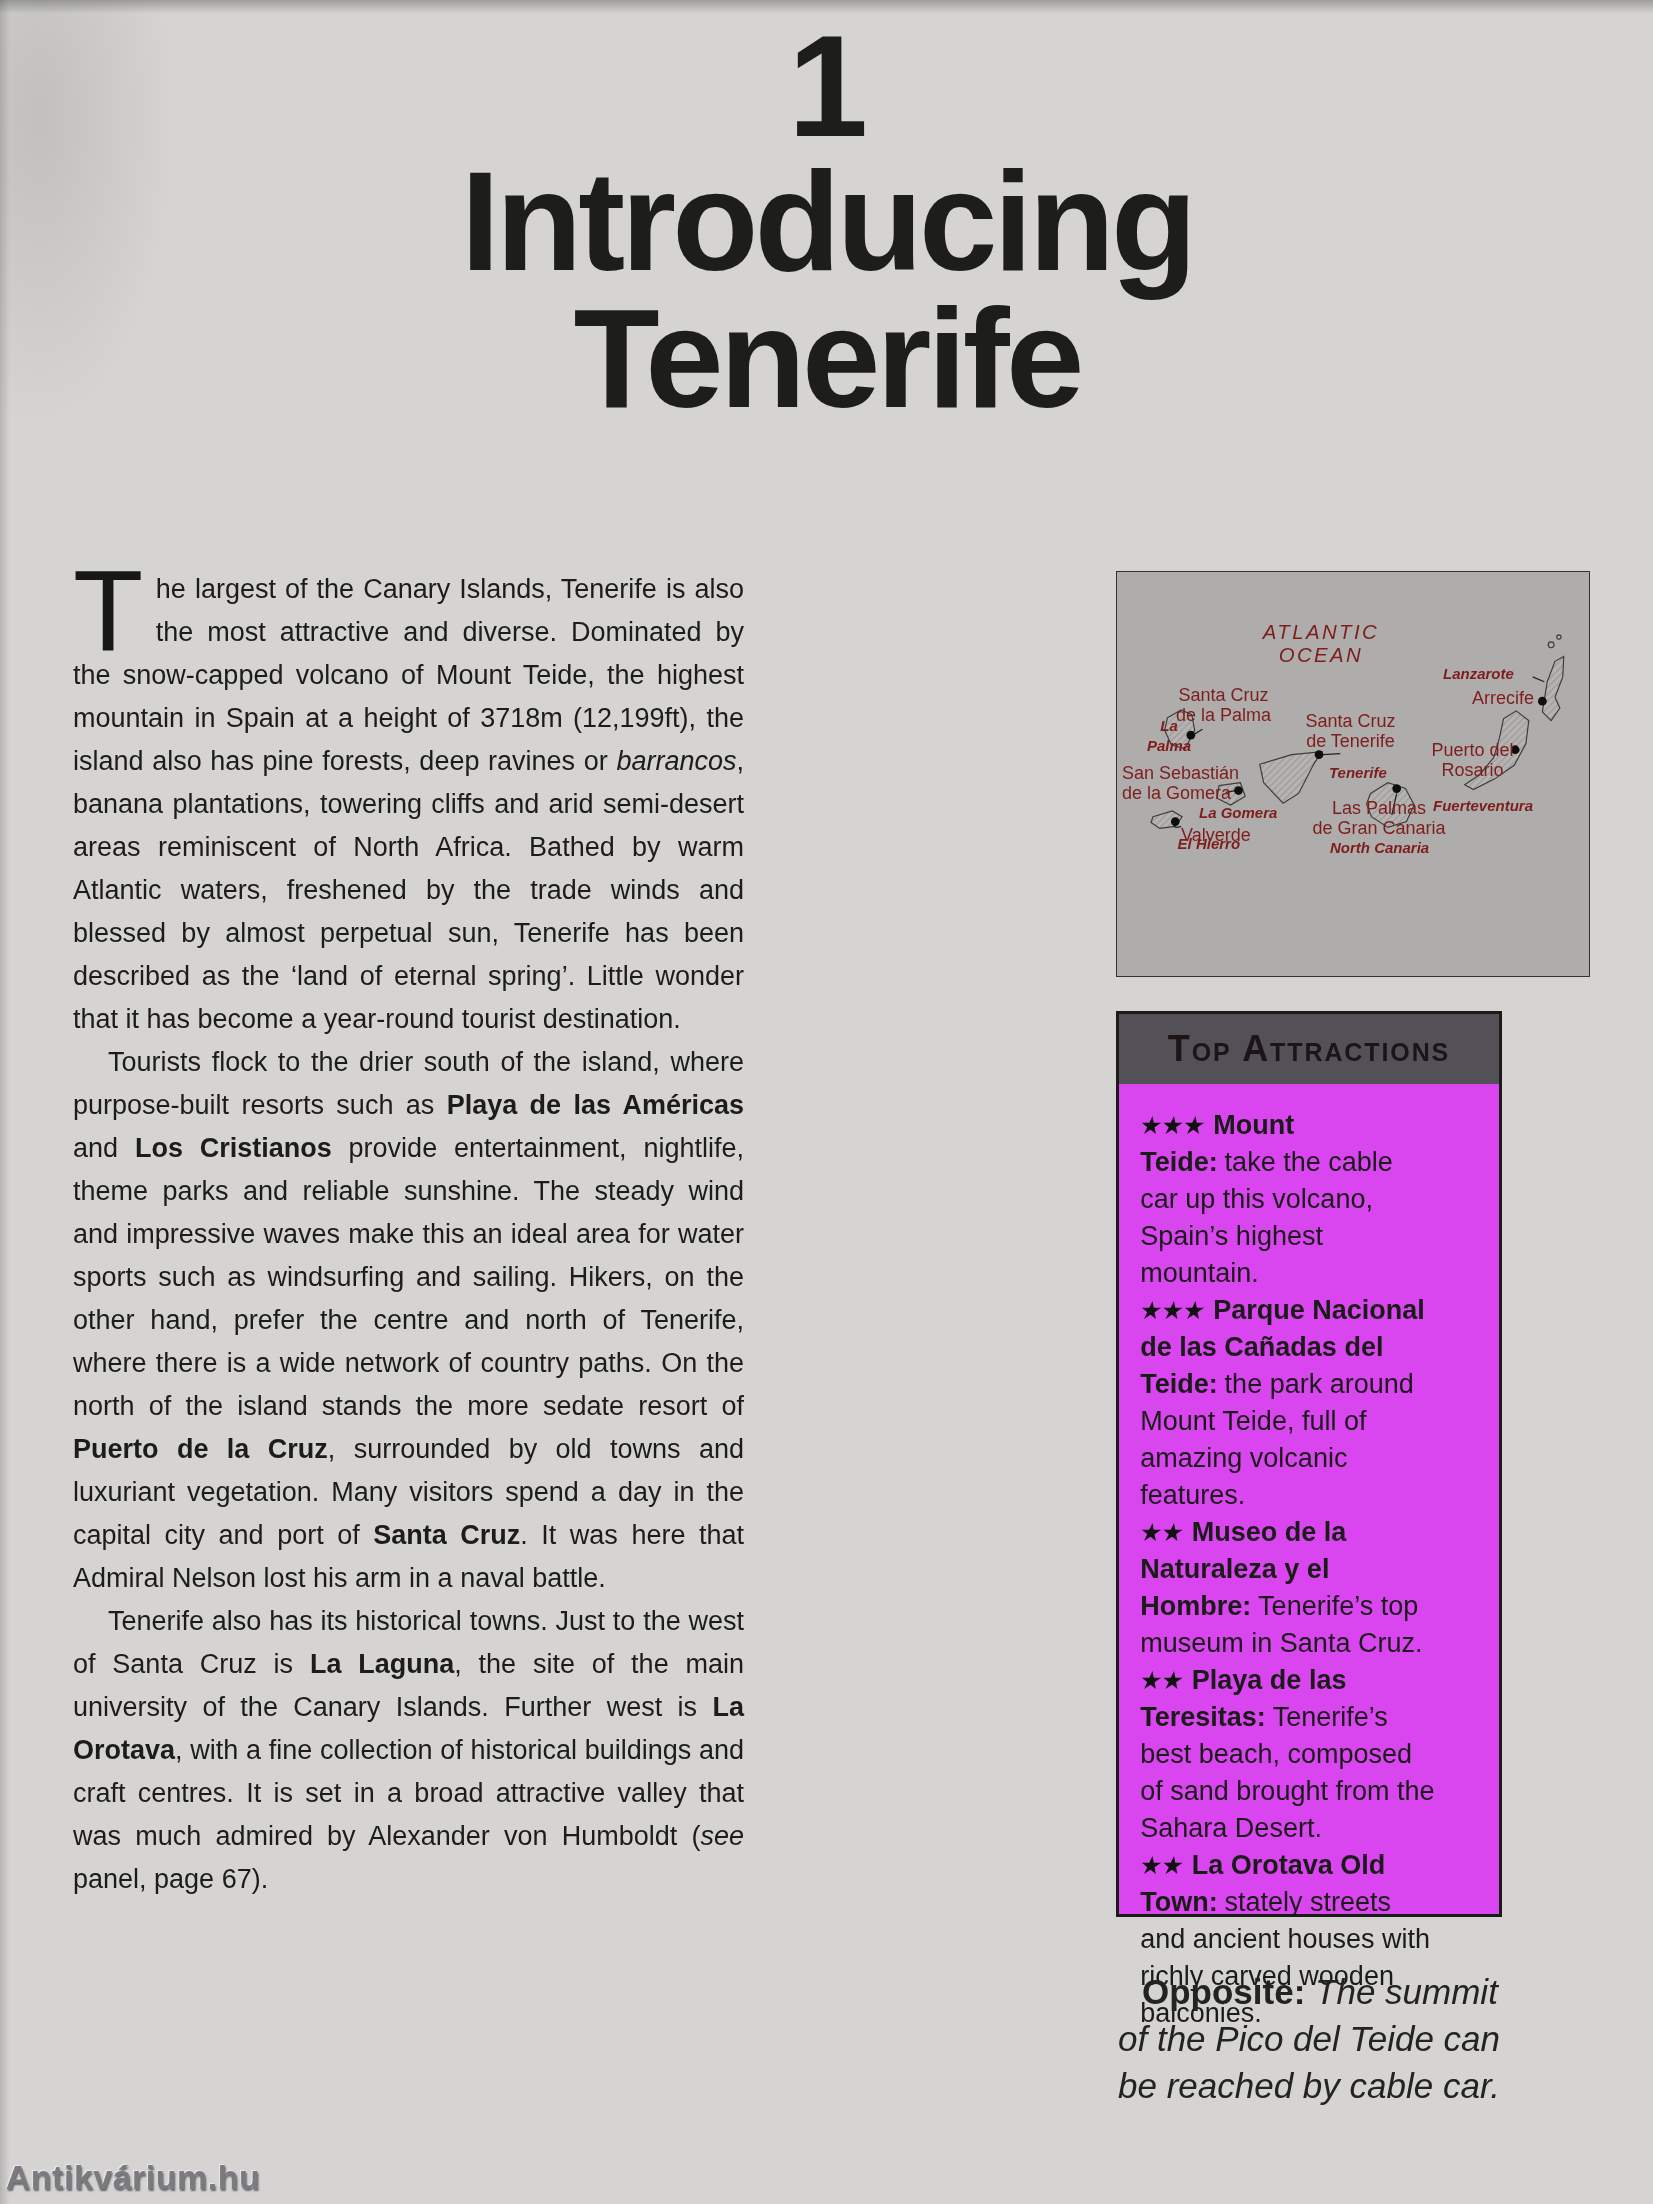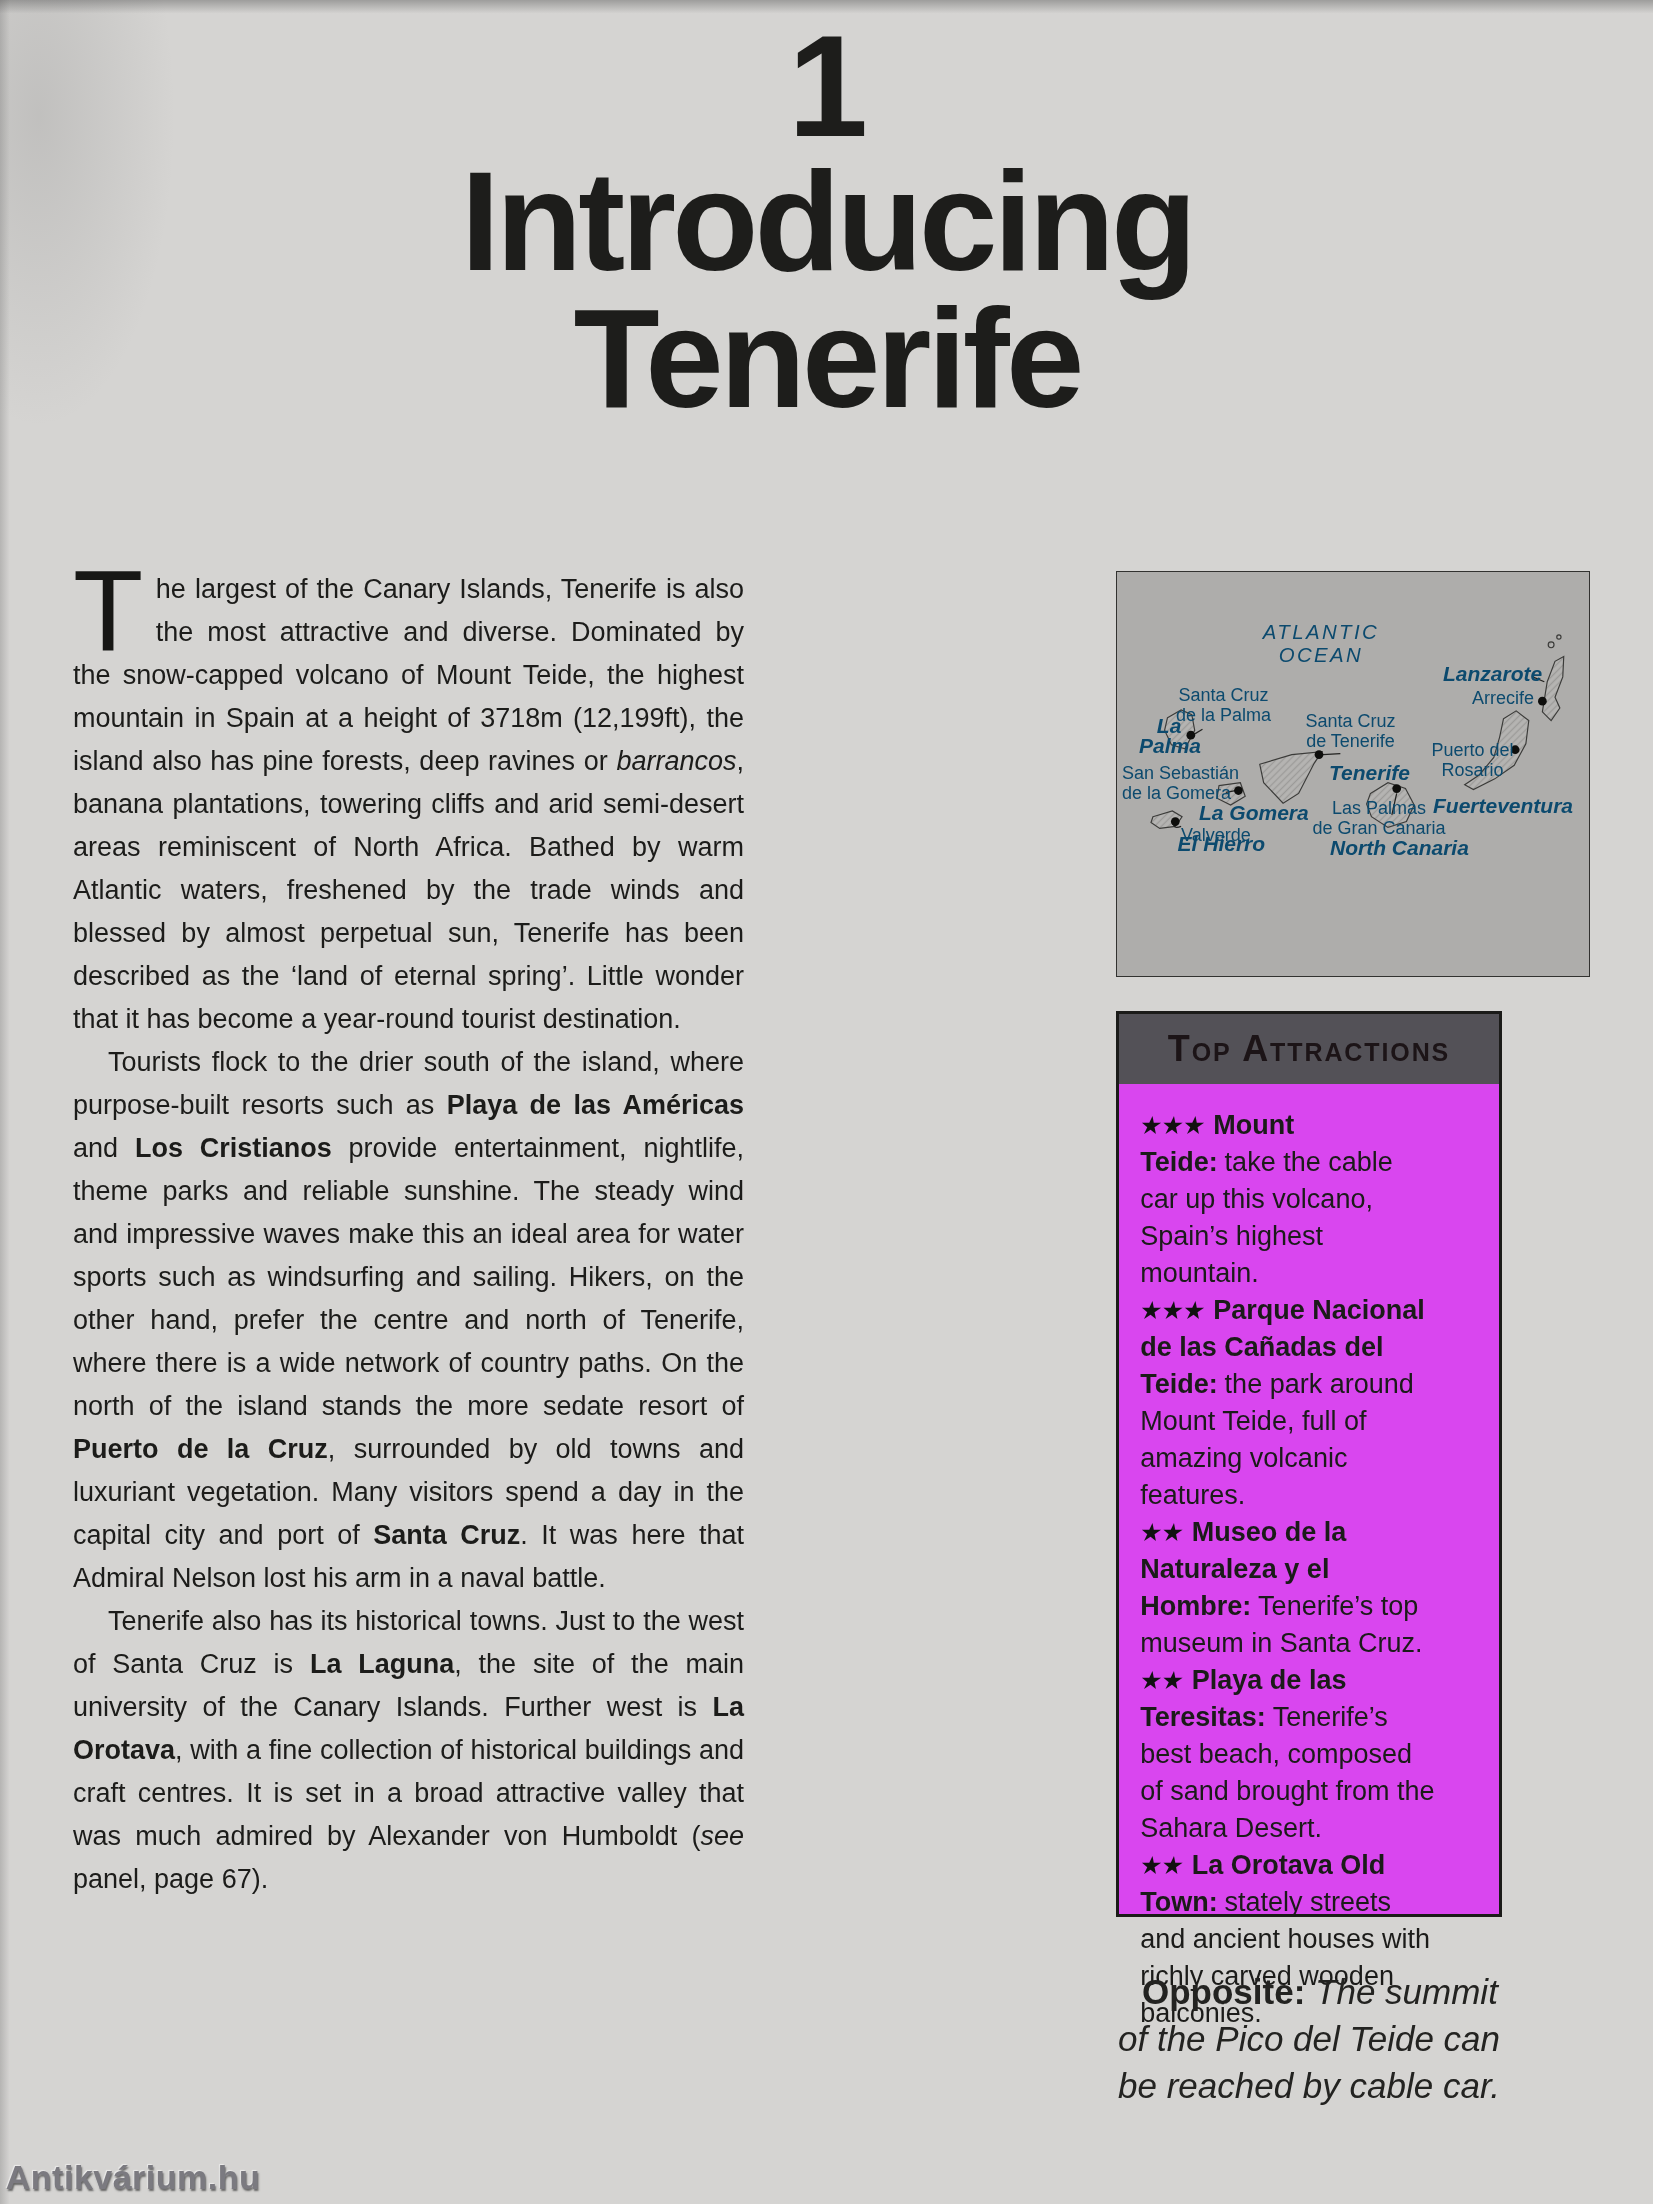--- a/index.html
+++ b/index.html
@@ -39,23 +39,23 @@
   .b{font-weight:700;}
   .i{font-style:italic;}
 
   
   .map-inset{
     position:absolute;left:1116px;top:571px;width:472px;height:404px;
     background:#aeadab;border:1.9px solid #323230;
   }
   .map-inner{position:absolute;inset:0;}
   .map-svg{position:absolute;left:0;top:0;}
-  .map-label{position:absolute;white-space:pre-line;color:#0c4a6e;}
+  .map-label{position:absolute;white-space:pre-line;color:#7f1d1d;}
   .m-city{font-size:18px;line-height:20px;}
-  .m-island{font-size:21px;line-height:20.4px;font-weight:700;font-style:italic;}
+  .m-island{font-size:15px;line-height:20.4px;font-weight:700;font-style:italic;}
   .m-ocean{font-size:20.4px;line-height:23px;letter-spacing:2.4px;font-style:italic;}
   .tc{text-align:center;}
 
   
   .attractions{
     position:absolute;left:1116px;top:1011px;width:386px;height:906px;
     background:#d946ef;border:3.9px solid #1b1b19;box-sizing:border-box;
   }
   .attr-header{
     height:70px;background:#53515556;

